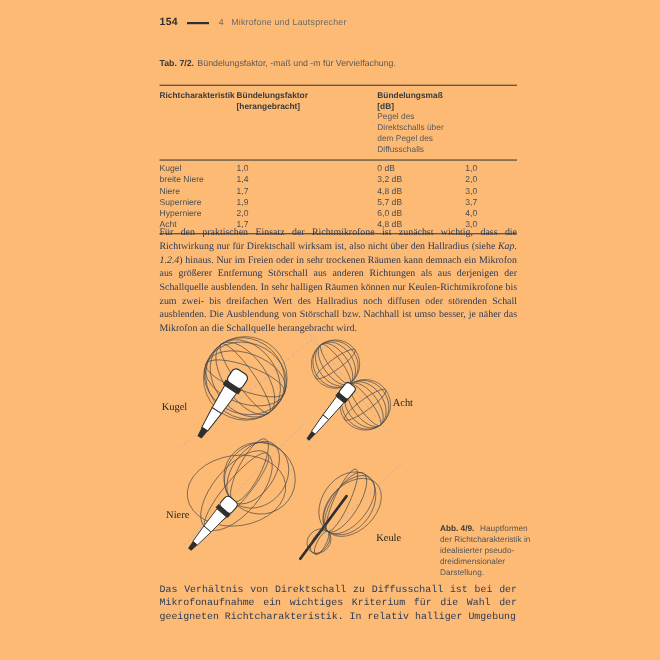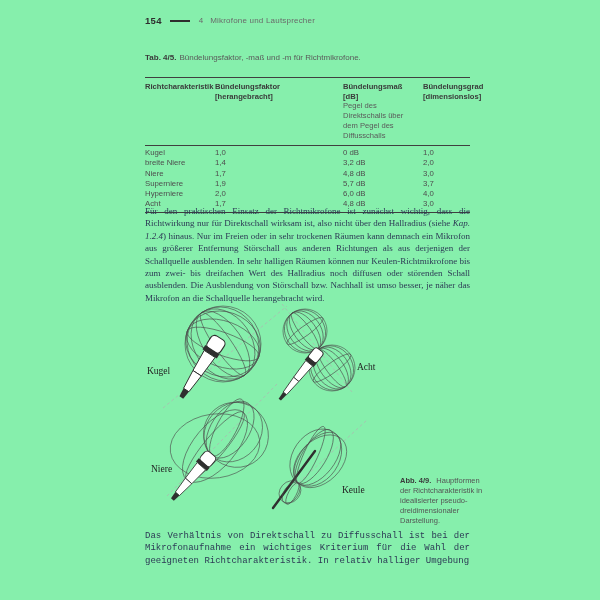--- a/index.html
+++ b/index.html
@@ -1,16 +1,16 @@
 <!DOCTYPE html>
 <html><head>
 <meta charset="utf-8">
 <style>
   html,body{margin:0;padding:0;background:#fff;}
-  .page{position:relative;width:600px;height:600px;background:#86efac;overflow:hidden;
+  .page{position:relative;width:600px;height:600px;background:#fdba74;overflow:hidden;
         font-family:"Liberation Sans",sans-serif;}
   .abs{position:absolute;}
 
   
   .runhead{left:145px;top:15px;width:325px;display:flex;align-items:center;color:#6a6a6a;font-size:8px;}
   .pagenum{font-weight:bold;color:#2e2e2e;font-size:9.5px;letter-spacing:.3px;}
   .headrule{display:inline-block;width:20px;height:2px;background:#2e2e2e;margin:0 9px 0 8px;}
   .chapnum{margin-right:7px;color:#6a6a6a;}
   .chaptitle{letter-spacing:.2px;color:#6a6a6a;}
 
@@ -57,37 +57,34 @@
 <div class="page">
 
   <div class="abs runhead">
     <span class="pagenum">154</span>
     <span class="headrule"></span>
     <span class="chapnum">4</span>
     <span class="chaptitle">Mikrofone und Lautsprecher</span>
   </div>
 
   <div class="abs tabcap">
-    <span class="caplabel">Tab. 4/5.</span><span>Bündelungsfaktor, -maß und -m für Richtmikrofone.</span>
+    <span class="caplabel">Tab. 7/2.</span><span>Bündelungsfaktor, -maß und -m für Vervielfachung.</span>
   </div>
 
   <div class="abs table">
     <div class="thead">
       <div class="cell">
         <div class="th-title">Richtcharakteristik</div>
       </div>
       <div class="cell">
         <div class="th-title">Bündelungsfaktor [herangebracht]</div>
       </div>
       <div class="cell">
         <div class="th-title">Bündelungsmaß [dB]</div>
         <div class="th-sub">Pegel des Direktschalls über dem Pegel des Diffus­schalls</div>
-      </div>
-      <div class="cell">
-        <div class="th-title">Bündelungsgrad [dimensionslos]</div>
       </div>
     </div>
     <div class="tbody">
       <div class="trow">
         <div class="cell">Kugel</div>
         <div class="cell">1,0</div>
         <div class="cell">0 dB</div>
         <div class="cell">1,0</div>
       </div>
       <div class="trow">

